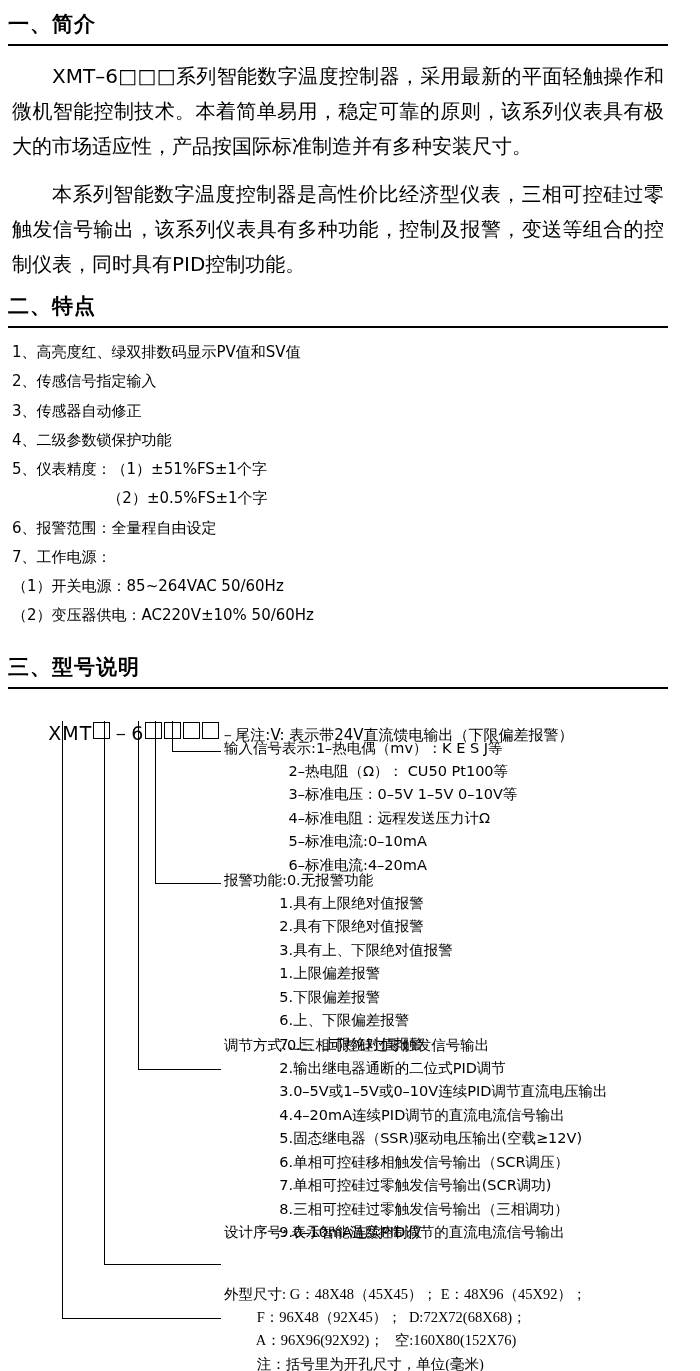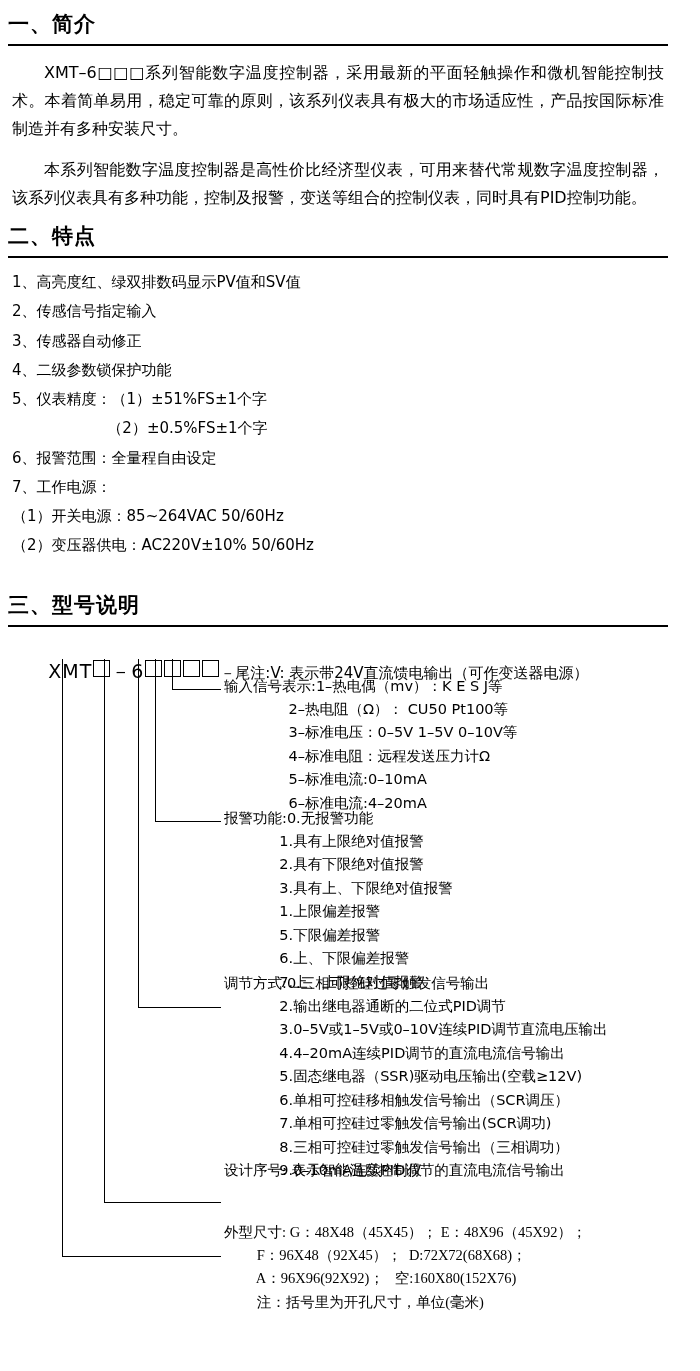--- a/index.html
+++ b/index.html
@@ -26,21 +26,21 @@
     font-weight: bold;
     margin: 10px 0 6px 8px;
     letter-spacing: 1px;
   }
   .rule {
     border: none;
     border-top: 2px solid #000;
     margin: 2px 8px 10px 8px;
   }
   p.para {
-    font-size: 16px;
+    font-size: 20px;
     line-height: 1.75;
     margin: 13px 12px 10px 12px;
     text-indent: 2em;
     text-align: justify;
   }
   ul.feature-list {
     list-style: none;
     margin: 0 12px;
     padding: 0;
   }
@@ -91,44 +91,44 @@
   }
 </style>
 </head>
 <body>
 
 <div class="page">
 
   <h2 class="section-title">一、简介</h2>
   <hr class="rule">
   <p class="para">XMT–6□□□系列智能数字温度控制器，采用最新的平面轻触操作和微机智能控制技术。本着简单易用，稳定可靠的原则，该系列仪表具有极大的市场适应性，产品按国际标准制造并有多种安装尺寸。</p>
-  <p class="para">本系列智能数字温度控制器是高性价比经济型仪表，可用来替代常规数字温度控制器，该系列仪表具有多种功能，控制及报警，变送等组合的控制仪表，同时具有PID控制功能。</p>
+  <p class="para">本系列智能数字温度控制器是高性价比经济型仪表，三相可控硅过零触发信号输出，该系列仪表具有多种功能，控制及报警，变送等组合的控制仪表，同时具有PID控制功能。</p>
 
   <h2 class="section-title">二、特点</h2>
   <hr class="rule">
   <ul class="feature-list">
     <li>1、高亮度红、绿双排数码显示PV值和SV值</li>
     <li>2、传感信号指定输入</li>
     <li>3、传感器自动修正</li>
     <li>4、二级参数锁保护功能</li>
     <li>5、仪表精度：（1）±51%FS±1个字</li>
     <li>                    （2）±0.5%FS±1个字</li>
     <li>6、报警范围：全量程自由设定</li>
     <li>7、工作电源：</li>
     <li>（1）开关电源：85~264VAC 50/60Hz</li>
     <li>（2）变压器供电：AC220V±10% 50/60Hz</li>
   </ul>
 
-  <h2 class="section-title" style="margin-top:30px;">三、型号说明</h2>
+  <h2 class="section-title" style="margin-top:22px;">三、型号说明</h2>
   <hr class="rule">
 
   <div class="model">
 
     <div class="model-code">
-      <span>XMT</span><span class="box"></span><span>－</span><span>6</span><span class="box"></span><span class="box"></span><span class="box"></span><span class="box"></span><span class="tail">－尾注:V: 表示带24V直流馈电输出（可作变送器电源）</span>
+      <span>XMT</span><span class="box"></span><span>－</span><span>6</span><span class="box"></span><span class="box"></span><span class="box"></span><span class="box"></span><span class="tail">－尾注:V: 表示带24V直流馈电输出（下限偏差报警）</span>
     </div>
 
     <div class="lead" style="left:172px; top:22px; width:48px; height:30px;"></div>
 
     <div class="lead" style="left:155px; top:22px; width:65px; height:162px;"></div>
 
     <div class="lead" style="left:138px; top:22px; width:82px; height:348px;"></div>
 
     <div class="lead" style="left:104px; top:22px; width:116px; height:543px;"></div>
 

